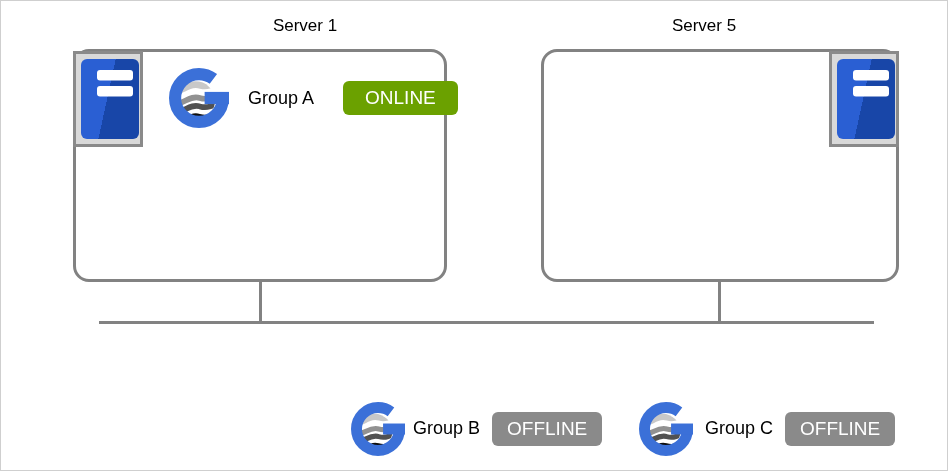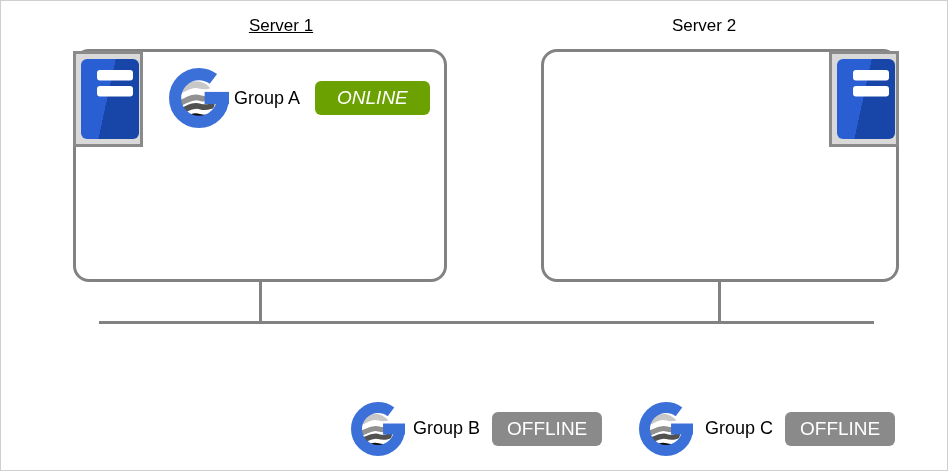--- a/index.html
+++ b/index.html
@@ -41,21 +41,21 @@
   }
   .badge{
     display:inline-block;
     color:#fff;
     font-size:19px;
     line-height:24px;
     padding:5px 15px;
     border-radius:6px;
     white-space:nowrap;
   }
-  .badge-online{padding:5px 22px;font-style:italic;}
+  .badge-online{padding:5px 22px;}
   .conn{position:absolute;background:#828282;}
   .hidden-defs{position:absolute;width:0;height:0;overflow:hidden;}
 </style>
 </head>
 <body>
 
 <div class="canvas">
 
   <svg class="hidden-defs" aria-hidden="true">
     <defs>
@@ -81,34 +81,34 @@
       </symbol>
       <symbol id="tower-icon" viewBox="0 0 70 96">
         <rect x="1.5" y="1.5" width="67" height="93" fill="#D9D9D9" stroke="#8A8A8A" stroke-width="3"></rect>
         <rect x="8" y="8" width="58" height="80" rx="6" fill="url(#towerGrad)"></rect>
         <rect x="24" y="19" width="36" height="10.5" rx="3" fill="#ffffff"></rect>
         <rect x="24" y="35" width="36" height="10.5" rx="3" fill="#ffffff"></rect>
       </symbol>
     </defs>
   </svg>
 
-  <div class="server-title" style="left:180px;top:13px;text-decoration:underline;">Server 1</div>
-  <div class="server-title" style="left:603px;top:13px;">Server 2</div>
+  <div class="server-title" style="left:204px;top:13px;">Server 1</div>
+  <div class="server-title" style="left:603px;top:13px;">Server 5</div>
 
   <div class="server-box" style="left:72px;top:48px;width:374px;height:233px;"></div>
   <div class="server-box" style="left:540px;top:48px;width:358px;height:233px;"></div>
 
   <svg class="tower" style="left:72px;top:50px;" width="70" height="96">
     <use href="#tower-icon"></use>
   </svg>
   <svg class="tower" style="left:828px;top:50px;" width="70" height="96">
     <use href="#tower-icon"></use>
   </svg>
 
-  <div class="group-row" style="left:168px;top:67px;height:60px;">
+  <div class="group-row" style="left:168px;top:67px;height:60px;gap:14px;">
     <svg width="60" height="60">
       <use href="#ag-logo"></use>
     </svg>
     <span class="group-label" style="margin-left:5px;">Group A</span>
     <span class="badge badge-online" style="margin-left: 15px; background: rgb(107, 161, 0);">ONLINE</span>
   </div>
 
   <div class="conn" style="left: 258px; top: 280px; width: 3px; height: 42px; background: rgb(130, 130, 130);"></div>
   <div class="conn" style="left: 717px; top: 280px; width: 3px; height: 42px; background: rgb(130, 130, 130);"></div>
   <div class="conn" style="left: 98px; top: 320px; width: 775px; height: 3px; background: rgb(130, 130, 130);"></div>

